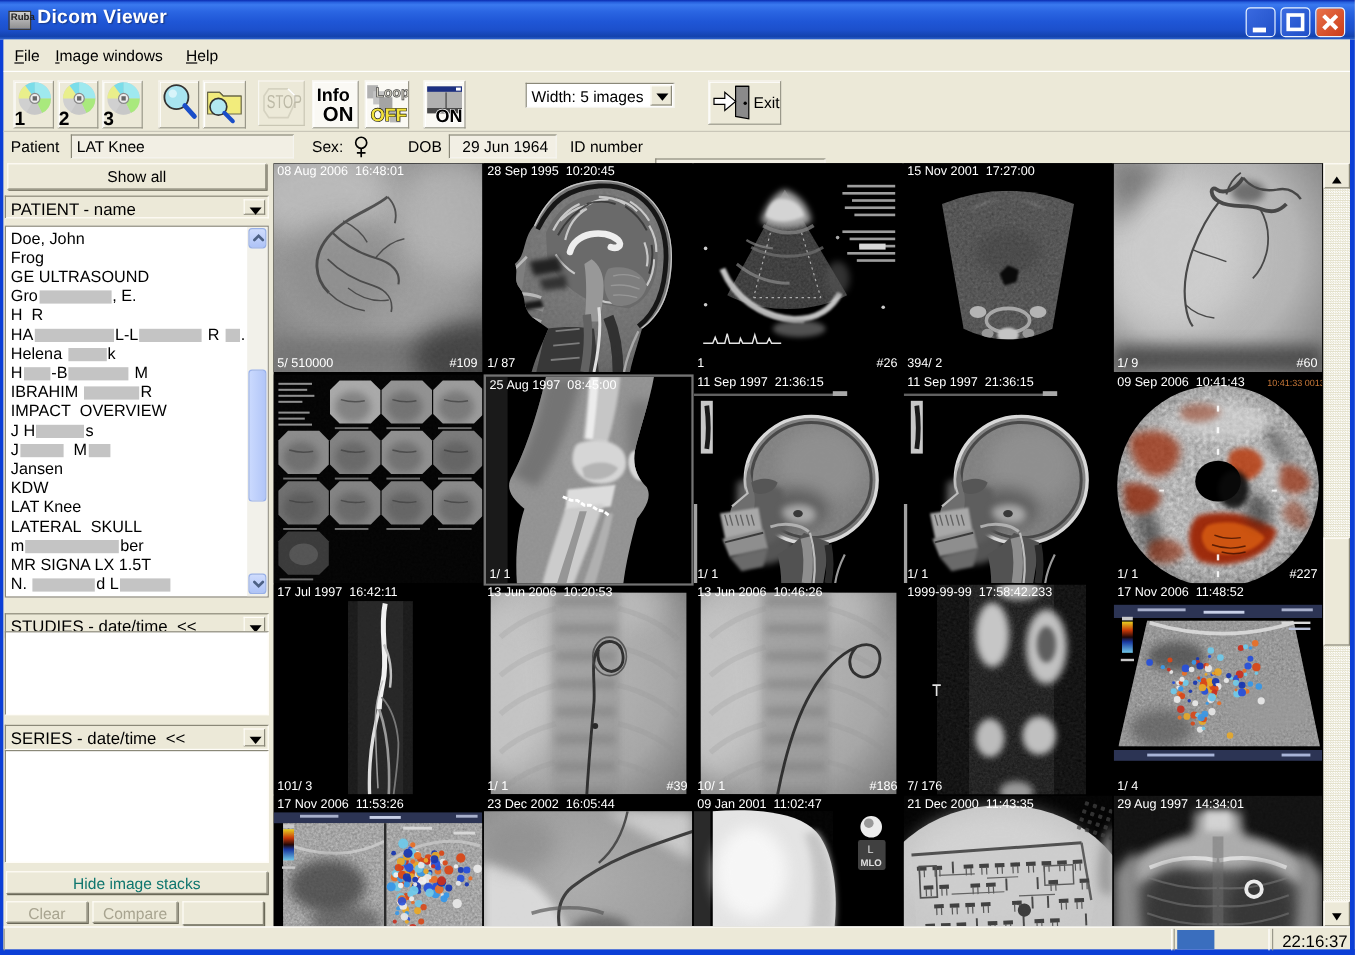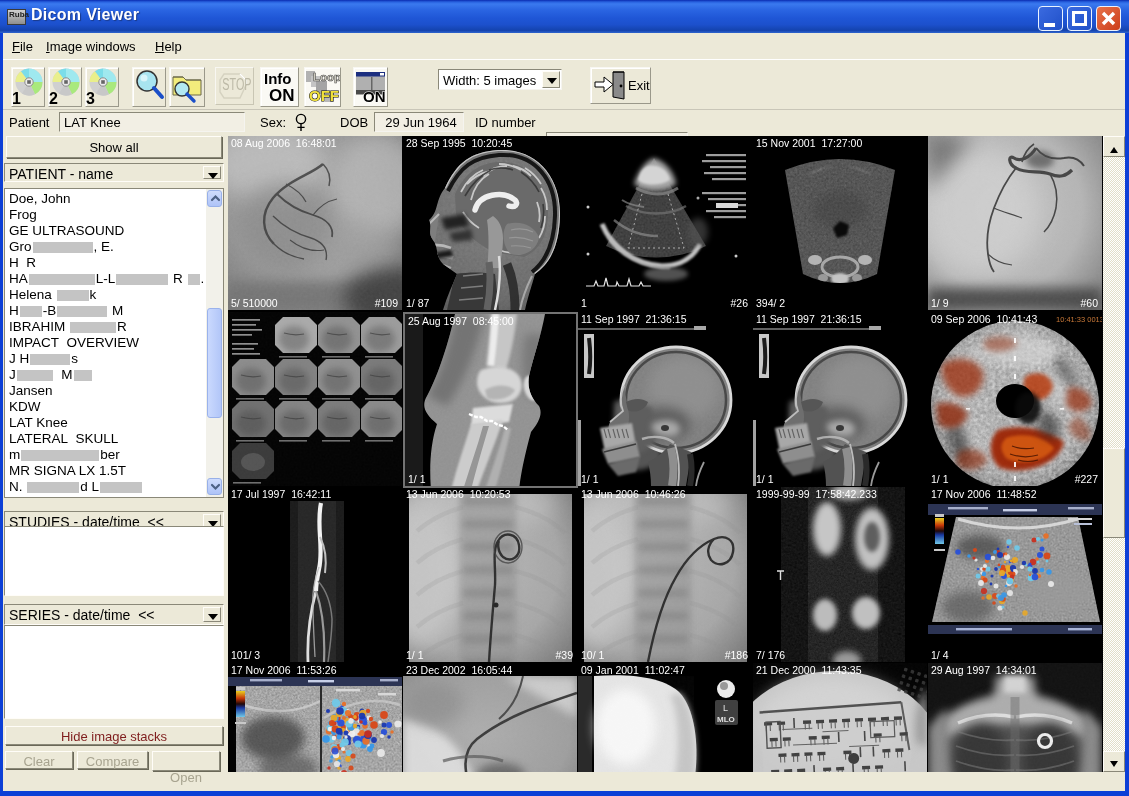--- a/index.html
+++ b/index.html
@@ -251,21 +251,21 @@
     <div class="hdrdd" style="left:1px;top:377px;width:220px;height:21px;">
         <span style="position:absolute;left:4px;top:2px;">STUDIES - date/time &nbsp;&lt;&lt;</span>
         <div class="ddarrow"></div>
       </div>
     <div class="whitebox" style="left:1px;top:392px;width:220px;height:70px;"></div>
     <div class="hdrdd" style="left:1px;top:470px;width:220px;height:21px;">
         <span style="position:absolute;left:4px;top:2px;">SERIES - date/time &nbsp;&lt;&lt;</span>
         <div class="ddarrow"></div>
       </div>
     <div class="whitebox" style="left:1px;top:491px;width:220px;height:94px;"></div>
-    <div class="btn3d" style="left:2px;top:592px;width:218px;height:19px;color:#7f1d1d;padding-top:2px;">Hide image stacks</div>
+    <div class="btn3d" style="left:2px;top:592px;width:218px;height:19px;color:#0f766e;padding-top:2px;">Hide image stacks</div>
     <div class="btn3d" style="left:2px;top:617px;width:68px;height:18px;color:#a8a490;padding-top:2px;">Clear</div>
     <div class="btn3d" style="left:74px;top:617px;width:71px;height:18px;color:#a8a490;padding-top:2px;">Compare</div>
     <div class="btn3d" style="left:149px;top:617px;width:68px;height:18px;color:#a8a490;padding-top:18px;">Open</div>
   </div>
 
   <div id="grid" class="abs">
       <div class="cell" style="left:0px;top:0px;width:174px;height:174px;">
         <svg width="174" height="174">
           <defs>
             <radialGradient id="g00" cx="42%" cy="38%" r="78%">
@@ -1416,13 +1416,19 @@
     <div style="position:absolute;left:0;top:0;width:22px;height:636px;background:repeating-conic-gradient(#fff 0% 25%, #e2dfc8 0% 50%) 0 0/2px 2px;"></div>
     <div class="sbtn" style="top:0;">
         <div class="tri" style="left:6px;top:6px;border-bottom:6px solid #000;"></div>
       </div>
     <div class="sbtn" style="top:615px;">
         <div class="tri" style="left:6px;top:9px;border-top:6px solid #000;"></div>
       </div>
     <div style="position:absolute;left:0;top:312px;width:22px;height:90px;background:#ece9d8;border:1px solid;border-color:#fffdf8 #8a8878 #8a8878 #fffdf8;"></div>
   </div>
 
+  <div id="statusbar" class="abs">
+    <div style="position:absolute;left:0;top:1px;width:974px;height:18px;border-right:1px solid #fff;border-left:1px solid #9a988a;"></div>
+    <div style="position:absolute;left:975px;top:1px;width:80px;height:18px;border-right:1px solid #fff;border-left:1px solid #9a988a;"></div>
+    <div style="position:absolute;left:978px;top:2px;width:31px;height:16px;background:#3a6ebe;"></div>
+    <div style="position:absolute;left:1057px;top:1px;width:66px;height:18px;border-left:1px solid #9a988a;font-size:14px;text-align:right;padding:2px 3px 0 0;">22:16:37</div>
+  </div>
 </div>
 
 </body></html>

